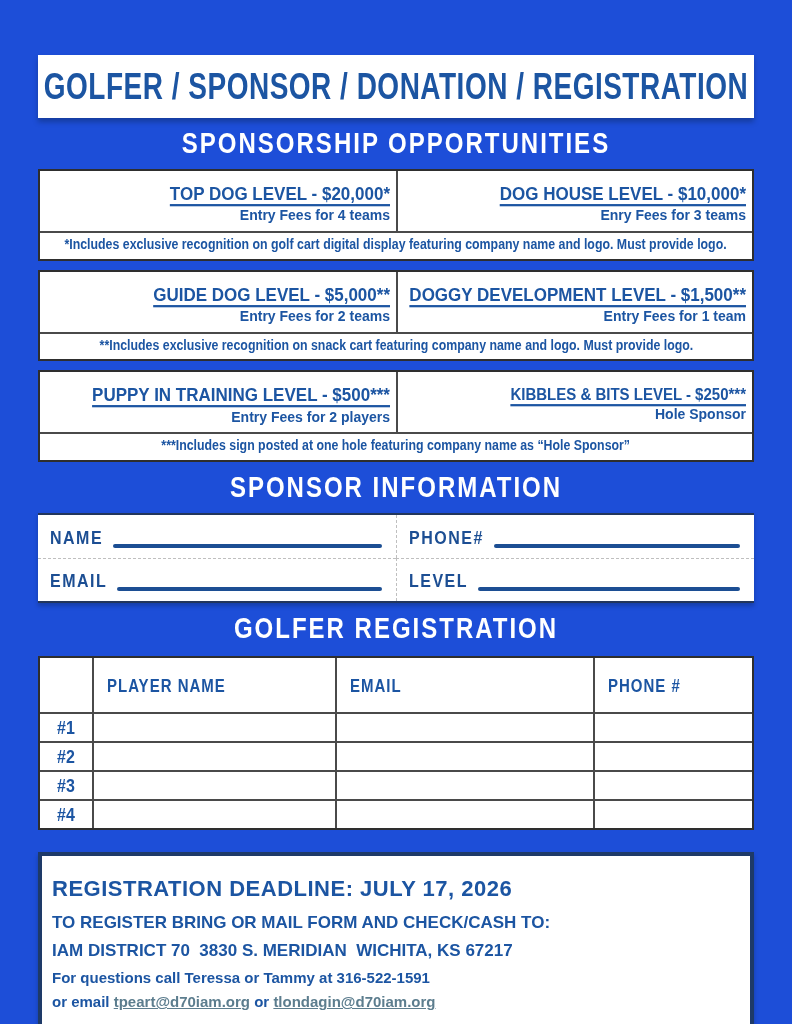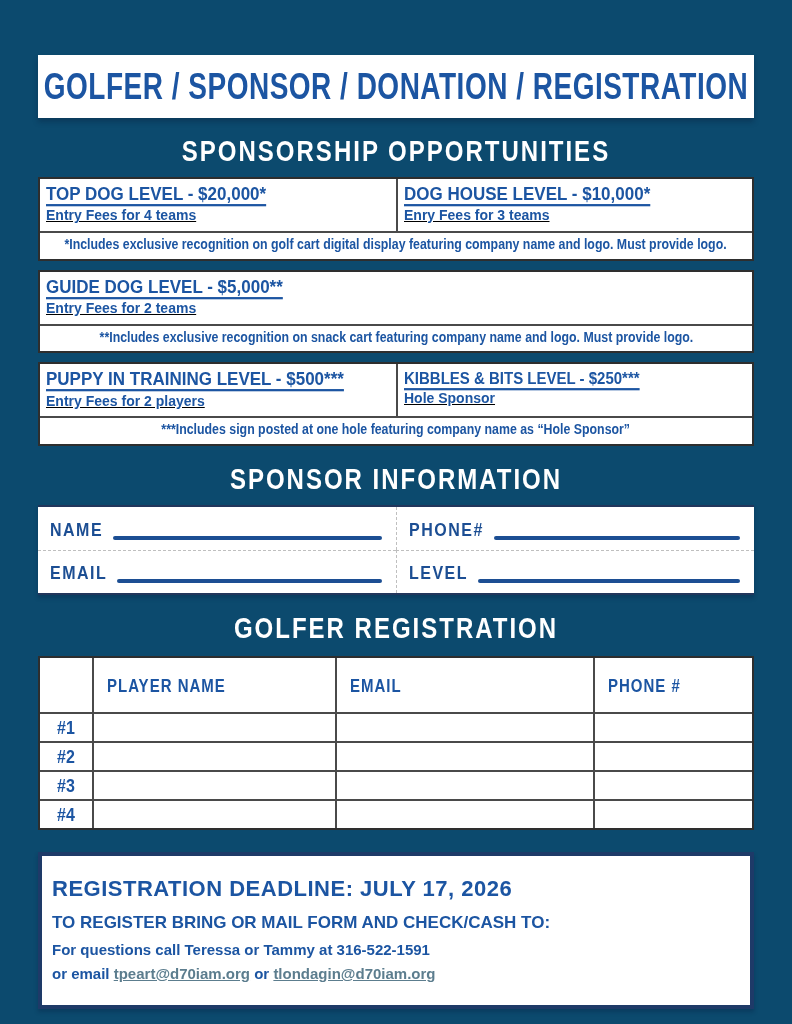--- a/index.html
+++ b/index.html
@@ -2,21 +2,21 @@
 <html><head>
 <meta charset="utf-8">
 <style>
   * { box-sizing: border-box; margin: 0; padding: 0; }
   html, body { background: #164F90; }
   body { font-family: "Liberation Sans", sans-serif; }
   .page {
     position: relative;
     width: 792px;
     height: 1024px;
-    background: #0c4a6e;
+    background: #1d4ed8;
     overflow: hidden;
     margin: 0 auto;
   }
   
   .title-box {
     margin: 55px 38px 0 38px;
     height: 63px;
     background: #ffffff;
     display: flex;
     align-items: center;
@@ -29,21 +29,21 @@
     font-weight: bold;
     color: #1C55A2;
     letter-spacing: 0.5px;
     line-height: 1;
     transform: scaleY(1.3);
     white-space: nowrap;
   }
   
   .band-heading {
     text-align: center;
-    margin-top: 20px;
+    margin-top: 12px;
     margin-bottom: 10px;
     line-height: 29px;
     height: 29px;
     text-decoration: underline;
   }
   .band-heading span {
     display: inline-block;
     font-size: 24px;
     font-weight: bold;
     color: #ffffff;
@@ -57,23 +57,22 @@
     margin: 0 38px 9px 38px;
     background: #ffffff;
     border: 2px solid #2e2e2e;
   }
   .sp-cells {
     display: grid;
     grid-template-columns: 1fr 1fr;
     border-bottom: 2px solid #4a4a4a;
   }
   .sp-cell {
-    text-align: left;
-    padding: 5px 6px 7px 6px;
-    text-decoration: underline;
+    text-align: right;
+    padding: 13px 6px 7px 6px;
   }
   .sp-cell.right { border-left: 2px solid #4a4a4a; }
   .sp-title {
     display: inline-block;
     font-size: 17px;
     font-weight: bold;
     color: #1C55A2;
     line-height: 1.2;
     transform: scaleY(1.12);
     text-decoration: underline;
@@ -260,20 +259,24 @@
       <span>*Includes exclusive recognition on golf cart digital display featuring company name and logo. Must provide logo.</span>
     </div>
   </div>
 
   <div class="sp-table">
     <div class="sp-cells">
       <div class="sp-cell">
         <span class="sp-title">GUIDE DOG LEVEL - $5,000**</span>
         <div class="sp-sub">Entry Fees for 2 teams</div>
       </div>
+      <div class="sp-cell right">
+        <span class="sp-title">DOGGY DEVELOPMENT LEVEL - $1,500**</span>
+        <div class="sp-sub">Entry Fees for 1 team</div>
+      </div>
     </div>
     <div class="sp-note">
       <span>**Includes exclusive recognition on snack cart featuring company name and logo. Must provide logo.</span>
     </div>
   </div>
 
   <div class="sp-table">
     <div class="sp-cells">
       <div class="sp-cell">
         <span class="sp-title">PUPPY IN TRAINING LEVEL - $500***</span>
@@ -363,20 +366,21 @@
       </div>
       <div class="gr-cell gr-data"></div>
       <div class="gr-cell gr-data"></div>
       <div class="gr-cell gr-data"></div>
     </div>
   </div>
 
   <div class="footer-box">
     <div class="fb-deadline">REGISTRATION DEADLINE: JULY 17, 2026</div>
     <div class="fb-register">TO REGISTER BRING OR MAIL FORM AND CHECK/CASH TO:</div>
+    <div class="fb-address">IAM DISTRICT 70  3830 S. MERIDIAN  WICHITA, KS 67217</div>
     <div class="fb-questions">For questions call Teressa or Tammy at 316-522-1591</div>
     <div class="fb-emails">
       <span>or email</span>
       <span> </span>
       <span class="email-link">tpeart@d70iam.org</span>
       <span> </span>
       <span>or</span>
       <span> </span>
       <span class="email-link">tlondagin@d70iam.org</span>
     </div>

